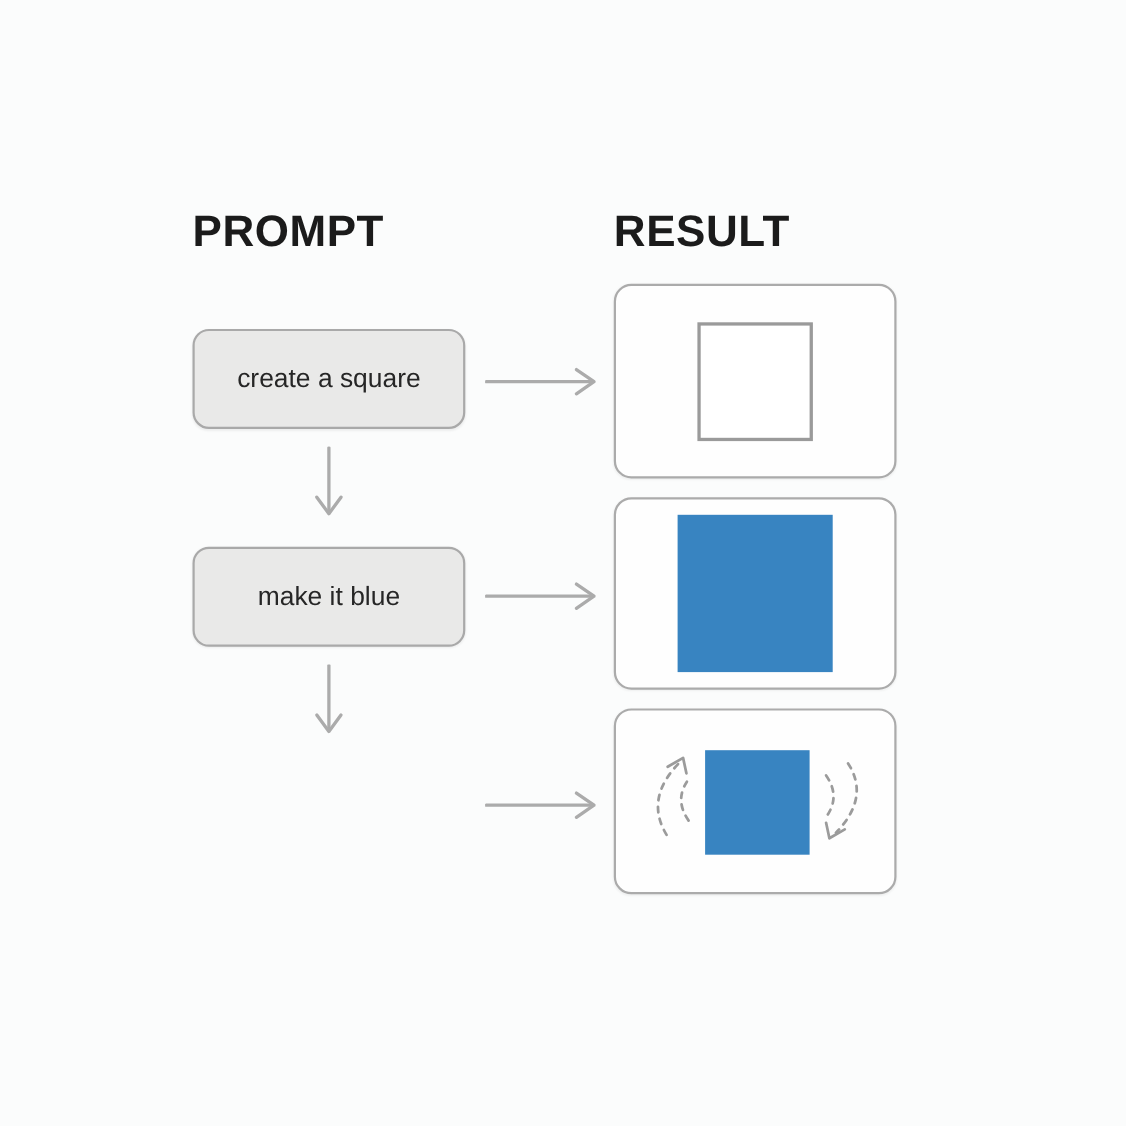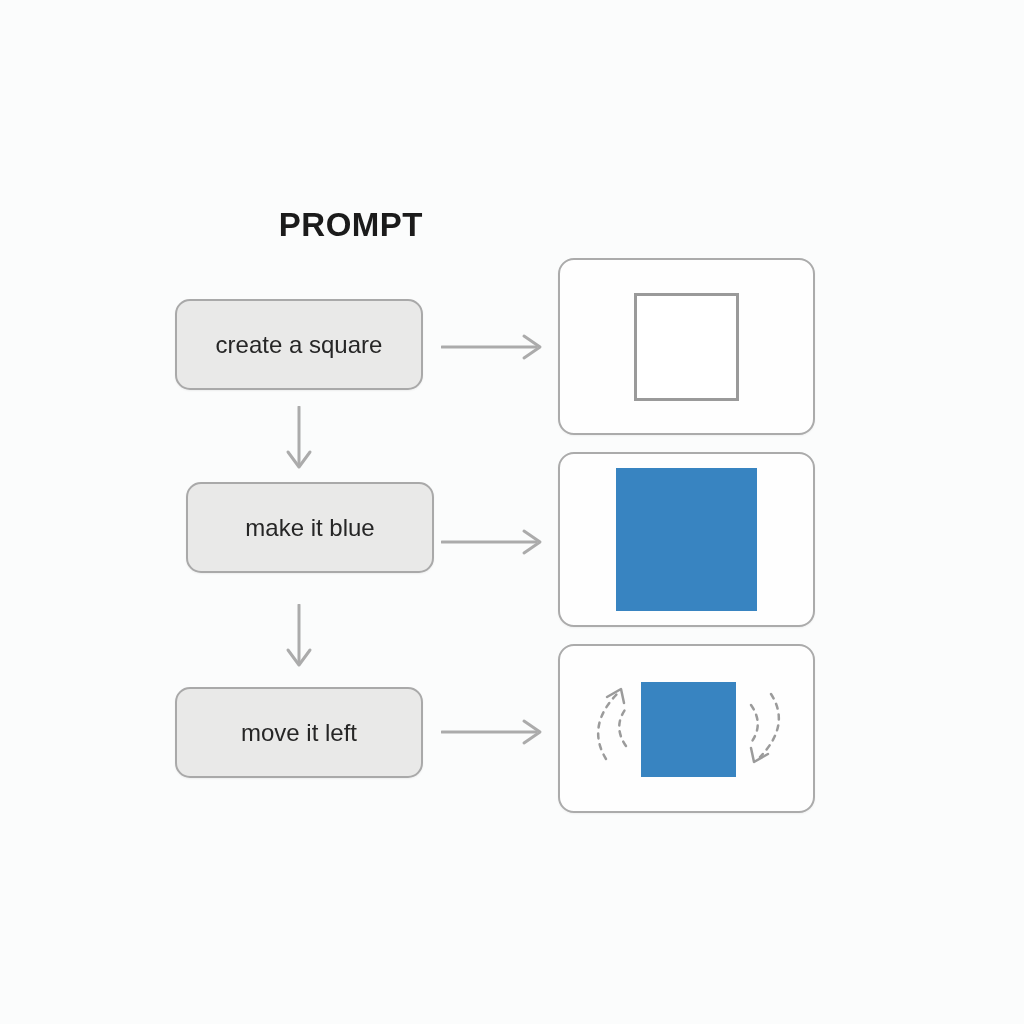--- a/index.html
+++ b/index.html
@@ -6,42 +6,42 @@
   body{
     width:1024px;height:1024px;
     background:var(--color-background,#fbfcfc);
     font-family:"Liberation Sans",sans-serif;
     position:relative;overflow:hidden;
   }
   .canvas{position:absolute;inset:0;}
 
   
   .col-header{
-    position:absolute;top:204px;height:42px;
-    font-size:33px;font-weight:700;letter-spacing:.5px;
+    position:absolute;top:190px;height:42px;
+    font-size:40px;font-weight:700;letter-spacing:.5px;
     color:var(--color-heading_text,#1b1b1b);
-    text-align:right;line-height:42px;
+    text-align:left;line-height:42px;
   }
   .prompt-header{left:175px;width:248px;}
   .result-header{left:558px;width:257px;}
 
   
   .prompt-box{
     position:absolute;left:175px;width:248px;height:91px;
     background:var(--color-box_fill,#e9e9e8);
     border:2px solid var(--color-box_border,#a9a9a9);
     border-radius:15px;box-sizing:border-box;
     display:flex;align-items:center;justify-content:center;
     box-shadow:0 1px 2px rgba(0,0,0,.06);
   }
   .prompt-box span{
     font-size:24px;color:var(--color-prompt_text,#262626);
     white-space:nowrap;
   }
-  .pb1{top:299px;} .pb2{top:482px;margin-left:11px;} .pb3{top:687px;}
+  .pb1{top:299px;} .pb2{top:497px;} .pb3{top:687px;}
 
   
   .result-box{
     position:absolute;left:558px;width:257px;
     background:#fefefe;
     border:2px solid var(--color-result_border,#ababab);
     border-radius:16px;box-sizing:border-box;
     display:flex;align-items:center;justify-content:center;
     box-shadow:0 1px 2px rgba(0,0,0,.05);
   }
@@ -79,20 +79,21 @@
     stroke:var(--color-dashed_arc,#9b9b9b);stroke-width:2.5;fill:none;
     stroke-linecap:round;stroke-linejoin:round;
   }
 </style>
 </head>
 <body>
 
 <div class="canvas">
 
   <div class="col-header prompt-header">PROMPT</div>
+  <div class="col-header result-header">RESULT</div>
 
   <div class="prompt-box pb1">
     <span>create a square</span>
   </div>
   <svg class="h-arrow ha1" viewBox="0 0 104 30">
     <line class="arrow-stroke" x1="1" y1="15" x2="95" y2="15"></line>
     <path class="arrow-stroke" d="M83 4 L99 15 L83 26"></path>
   </svg>
   <div class="result-box rb1">
     <div class="outline-square"></div>
@@ -112,23 +113,20 @@
   </svg>
   <div class="result-box rb2">
     <div class="blue-square"></div>
   </div>
 
   <svg class="v-arrow va2" viewBox="0 0 28 68">
     <line class="arrow-stroke" x1="14" y1="1" x2="14" y2="58"></line>
     <path class="arrow-stroke" d="M3 46 L14 61 L25 46"></path>
   </svg>
 
-  <div class="prompt-box pb3">
-    <span>move it left</span>
-  </div>
   <svg class="h-arrow ha3" viewBox="0 0 104 30">
     <line class="arrow-stroke" x1="1" y1="15" x2="95" y2="15"></line>
     <path class="arrow-stroke" d="M83 4 L99 15 L83 26"></path>
   </svg>
   <div class="result-box rb3">
     <svg class="motion-scene" viewBox="0 0 257 165">
 
       <g>
         <path class="dashed-arc" d="M46 113 Q26 80 57 48"></path>
         <path class="dashed-arc" d="M66 100 Q52 80 67 61"></path>

